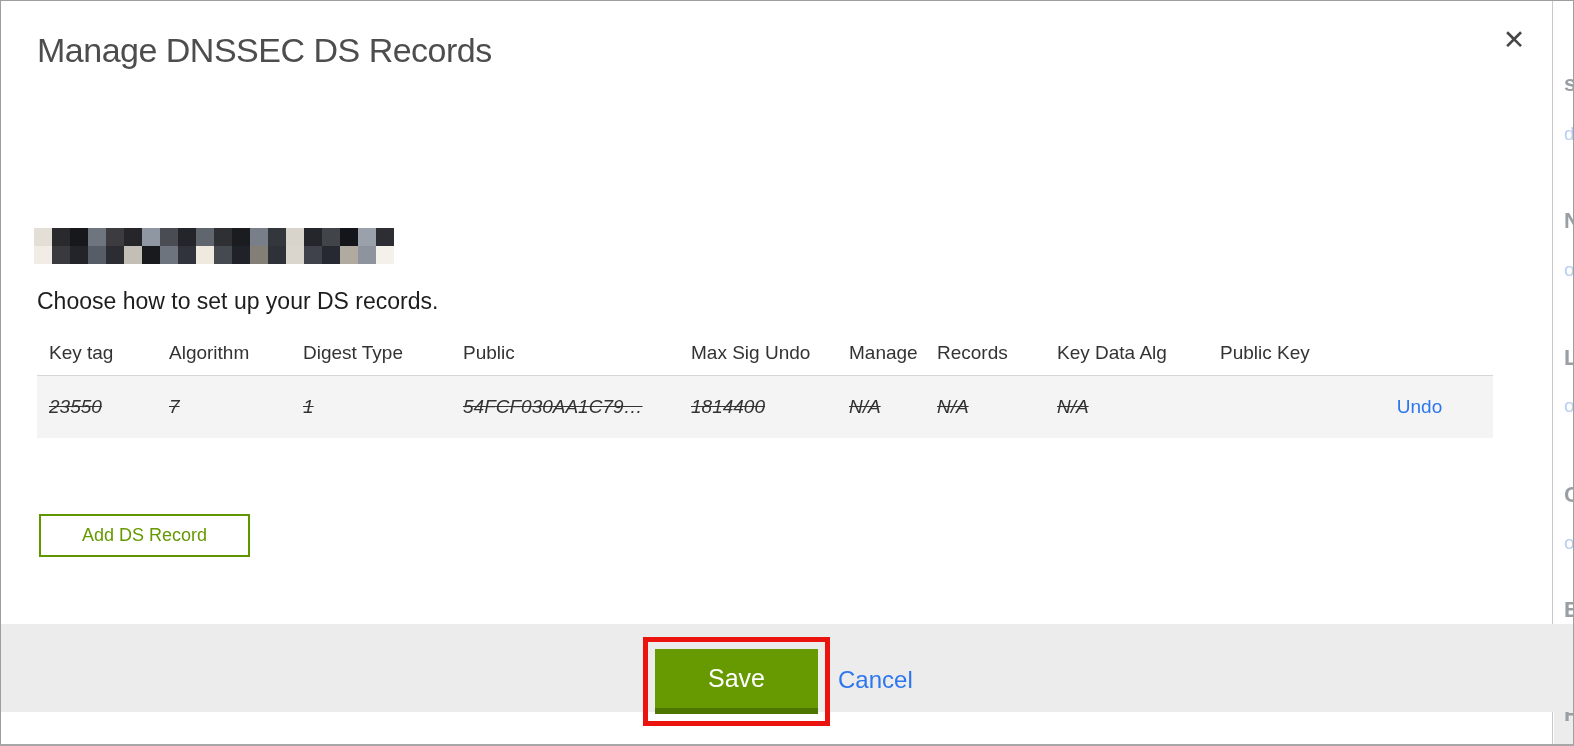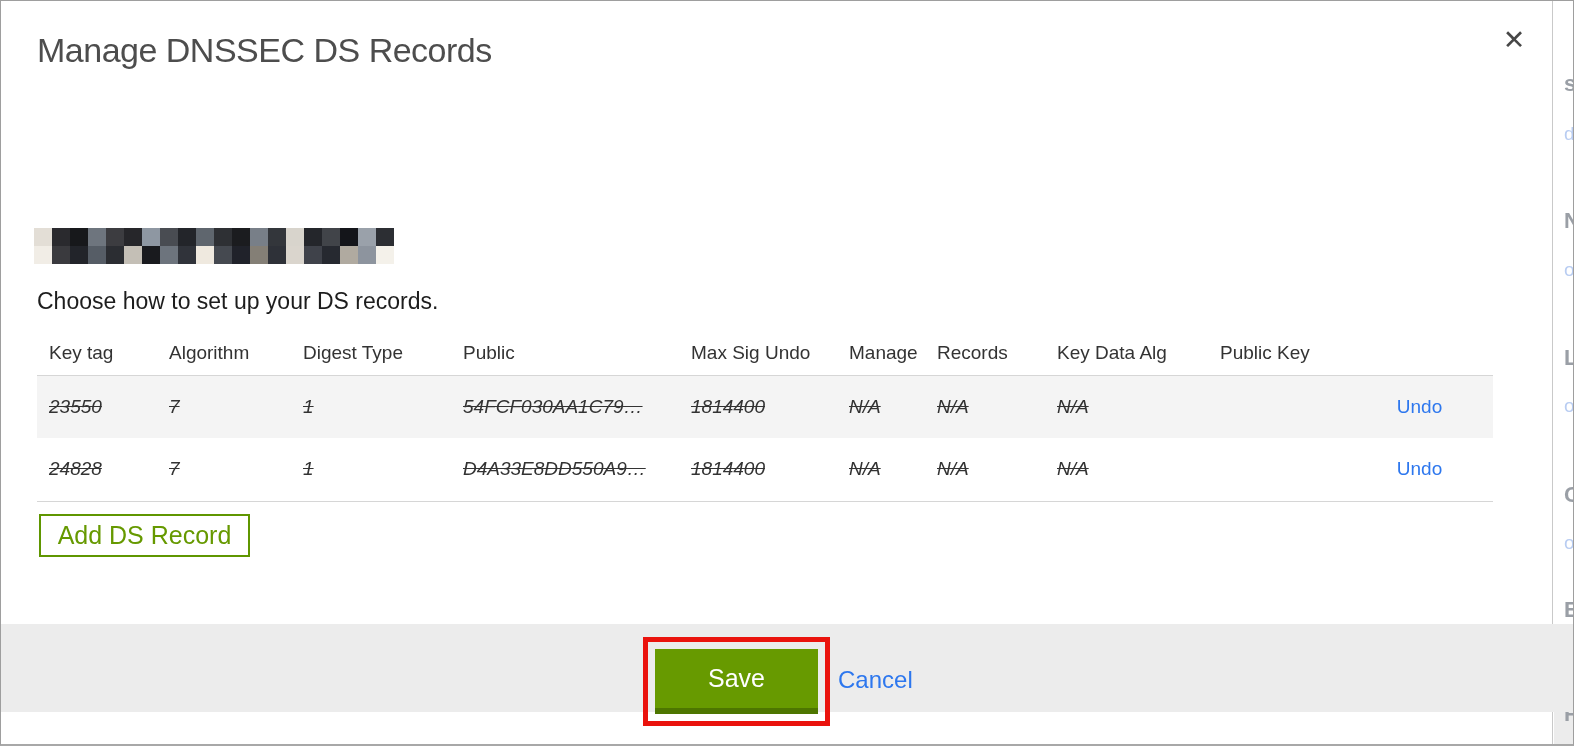--- a/index.html
+++ b/index.html
@@ -53,21 +53,21 @@
   }
   .ds-table tr.striped td { background:#f4f4f4; }
   .ds-table tr.last td { border-bottom:1px solid #d6d6d6; }
   .ds-table td.struck { text-decoration:line-through;font-style:italic; }
   .ds-table td.undo-cell { text-align:center; padding-right:24px; }
   a.link { color:#2d77ee; text-decoration:none; cursor:pointer; }
   
   .add-btn {
     position:absolute; left:38px; top:513px; width:211px; height:43px;
     background:#ffffff; border:2px solid #5f9600; color:#669900;
-    font-size:25px; font-family:inherit; cursor:pointer;
+    font-size:18px; font-family:inherit; cursor:pointer;
   }
   
   .footer {
     position:absolute; left:0; top:624px; width:1574px; height:88px;
     background:#ececec; z-index:5;
   }
   .annotation-box {
     position:absolute; left:643px; top:13px; width:187px; height:89px;
     border:5px solid #ea130d; background:transparent;
     display:flex; align-items:center; justify-content:center;
@@ -182,32 +182,20 @@
         <td class="struck">7</td>
         <td class="struck">1</td>
         <td class="struck">54FCF030AA1C79…</td>
         <td class="struck">1814400</td>
         <td class="struck">N/A</td>
         <td class="struck">N/A</td>
         <td class="struck">N/A</td>
         <td></td>
         <td class="undo-cell"><a class="link">Undo</a></td>
       </tr>
-      <tr class="last">
-        <td class="struck">24828</td>
-        <td class="struck">7</td>
-        <td class="struck">1</td>
-        <td class="struck">D4A33E8DD550A9…</td>
-        <td class="struck">1814400</td>
-        <td class="struck">N/A</td>
-        <td class="struck">N/A</td>
-        <td class="struck">N/A</td>
-        <td></td>
-        <td class="undo-cell"><a class="link">Undo</a></td>
-      </tr>
     </tbody>
   </table>
 
   <button class="add-btn">Add DS Record</button>
 </div>
 
 <div class="footer">
   <div class="annotation-box">
     <button class="save-btn">Save</button>
   </div>

